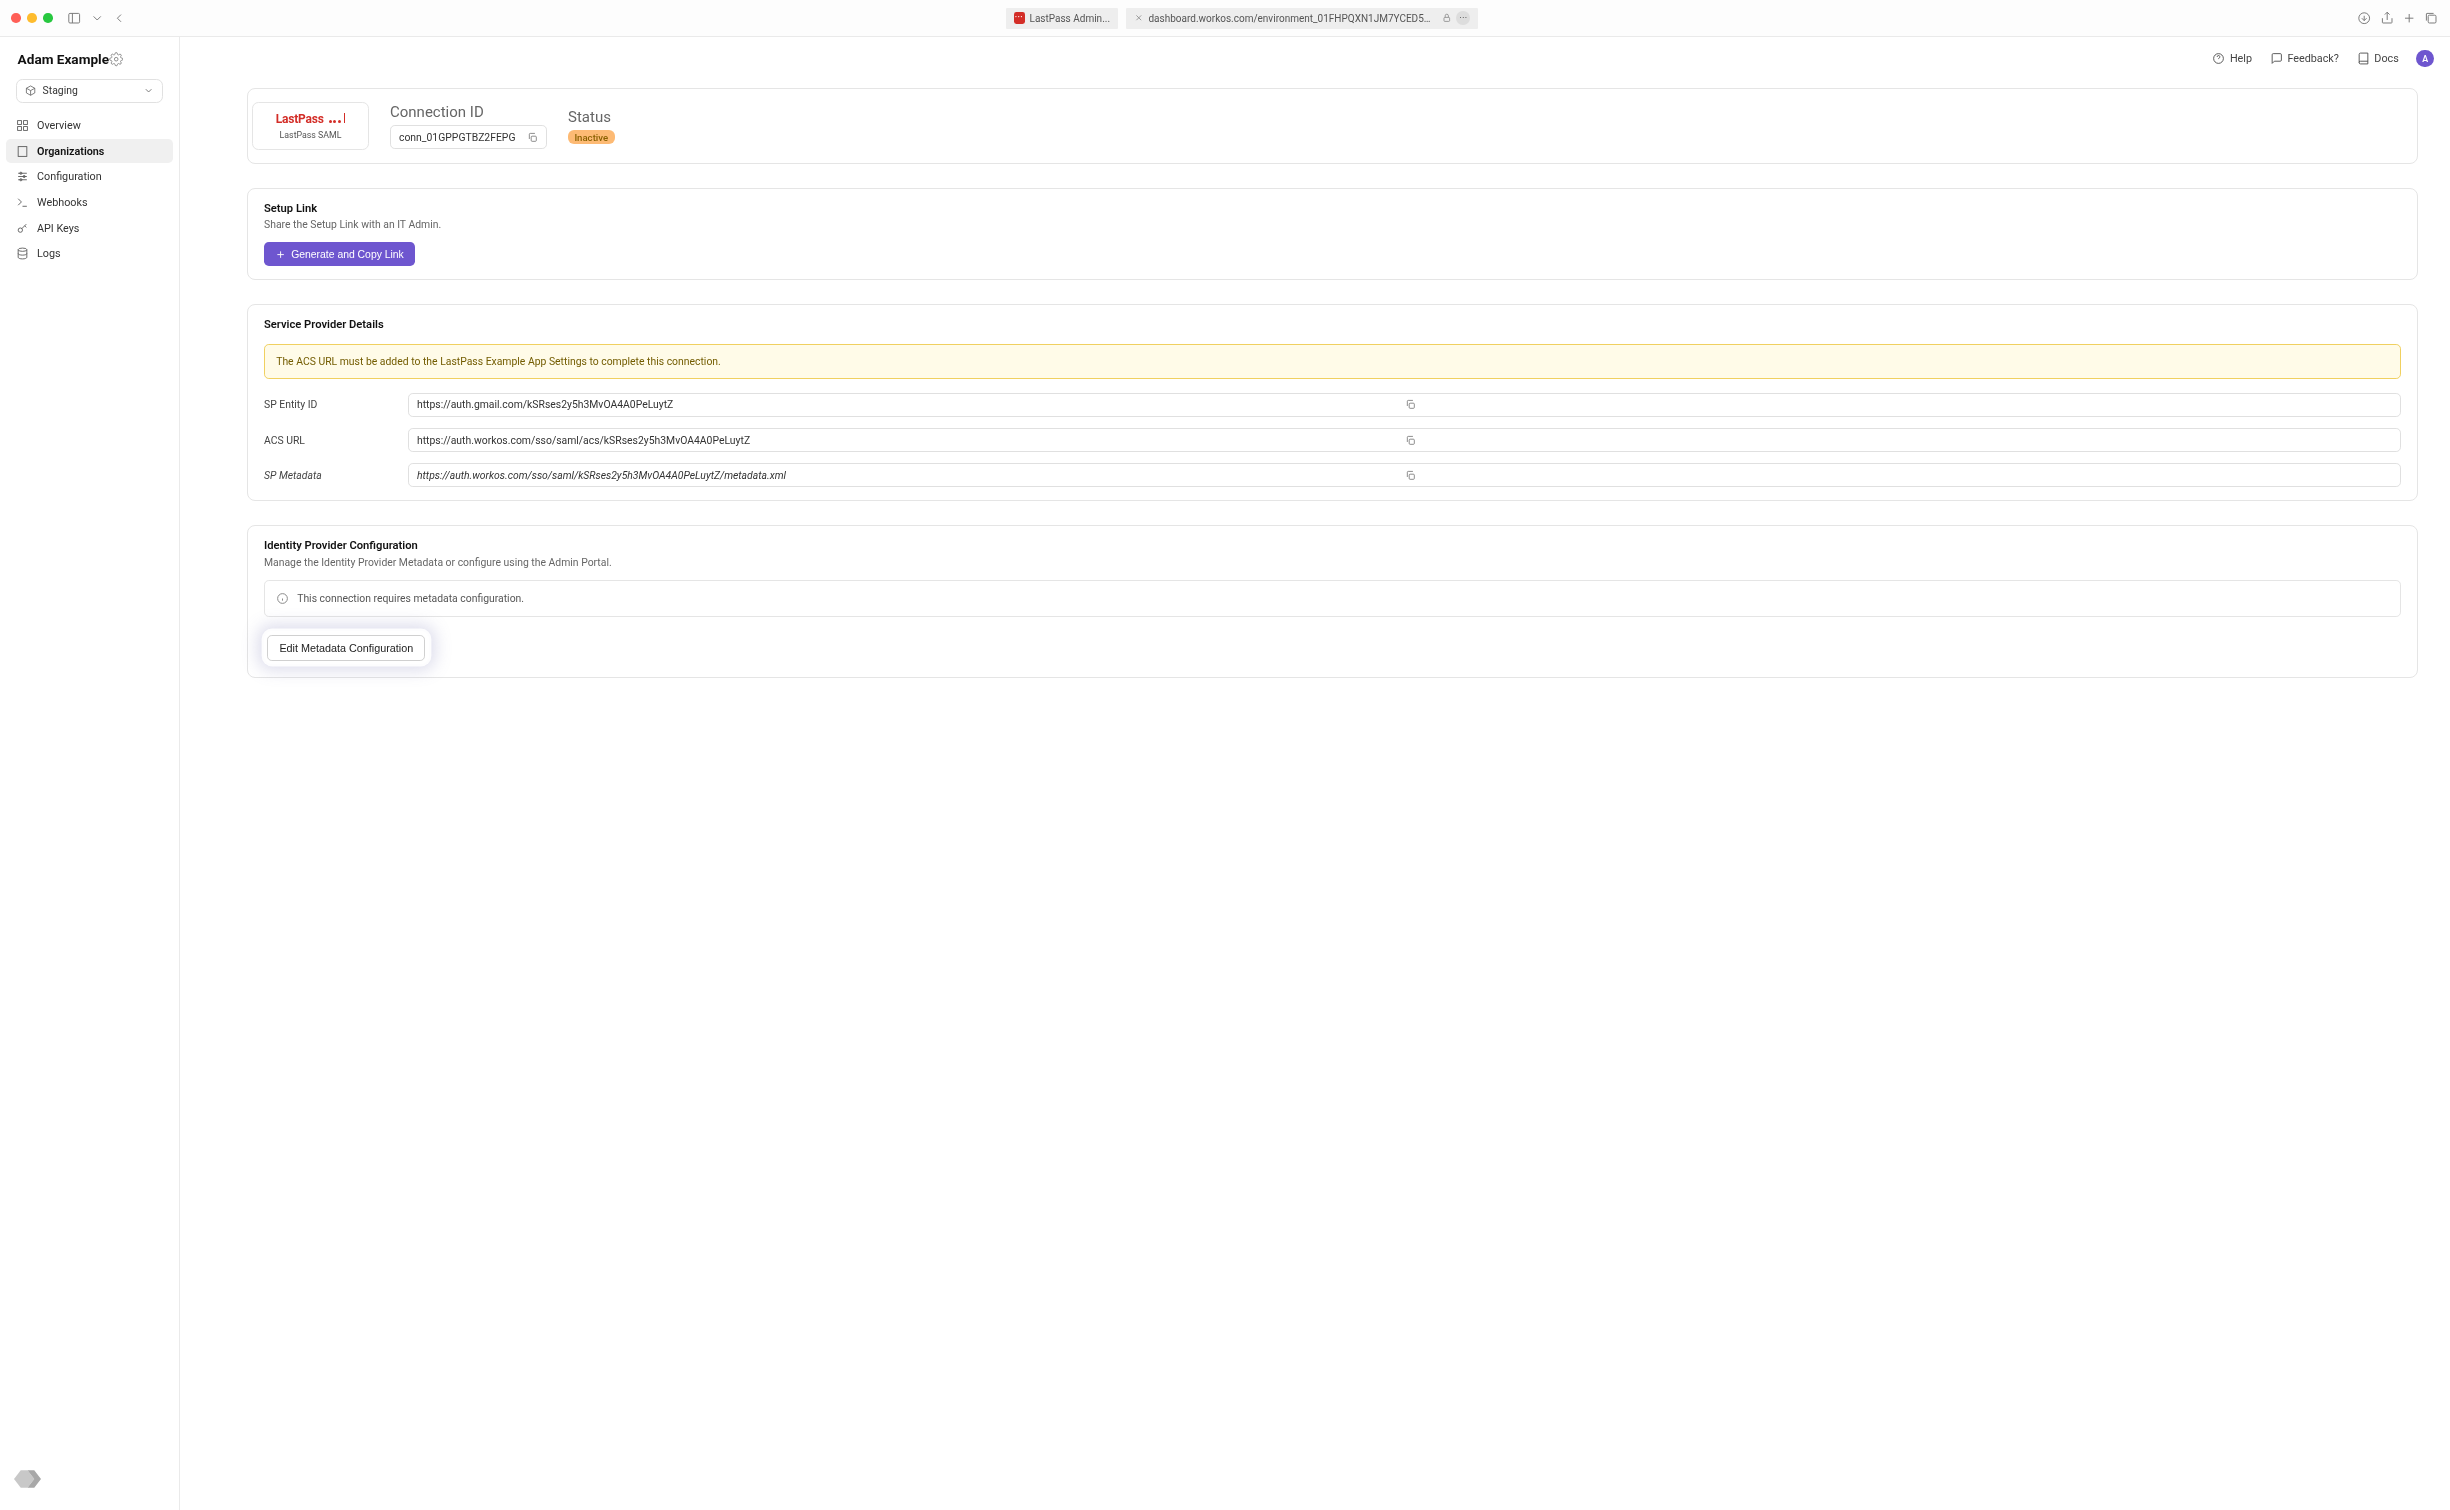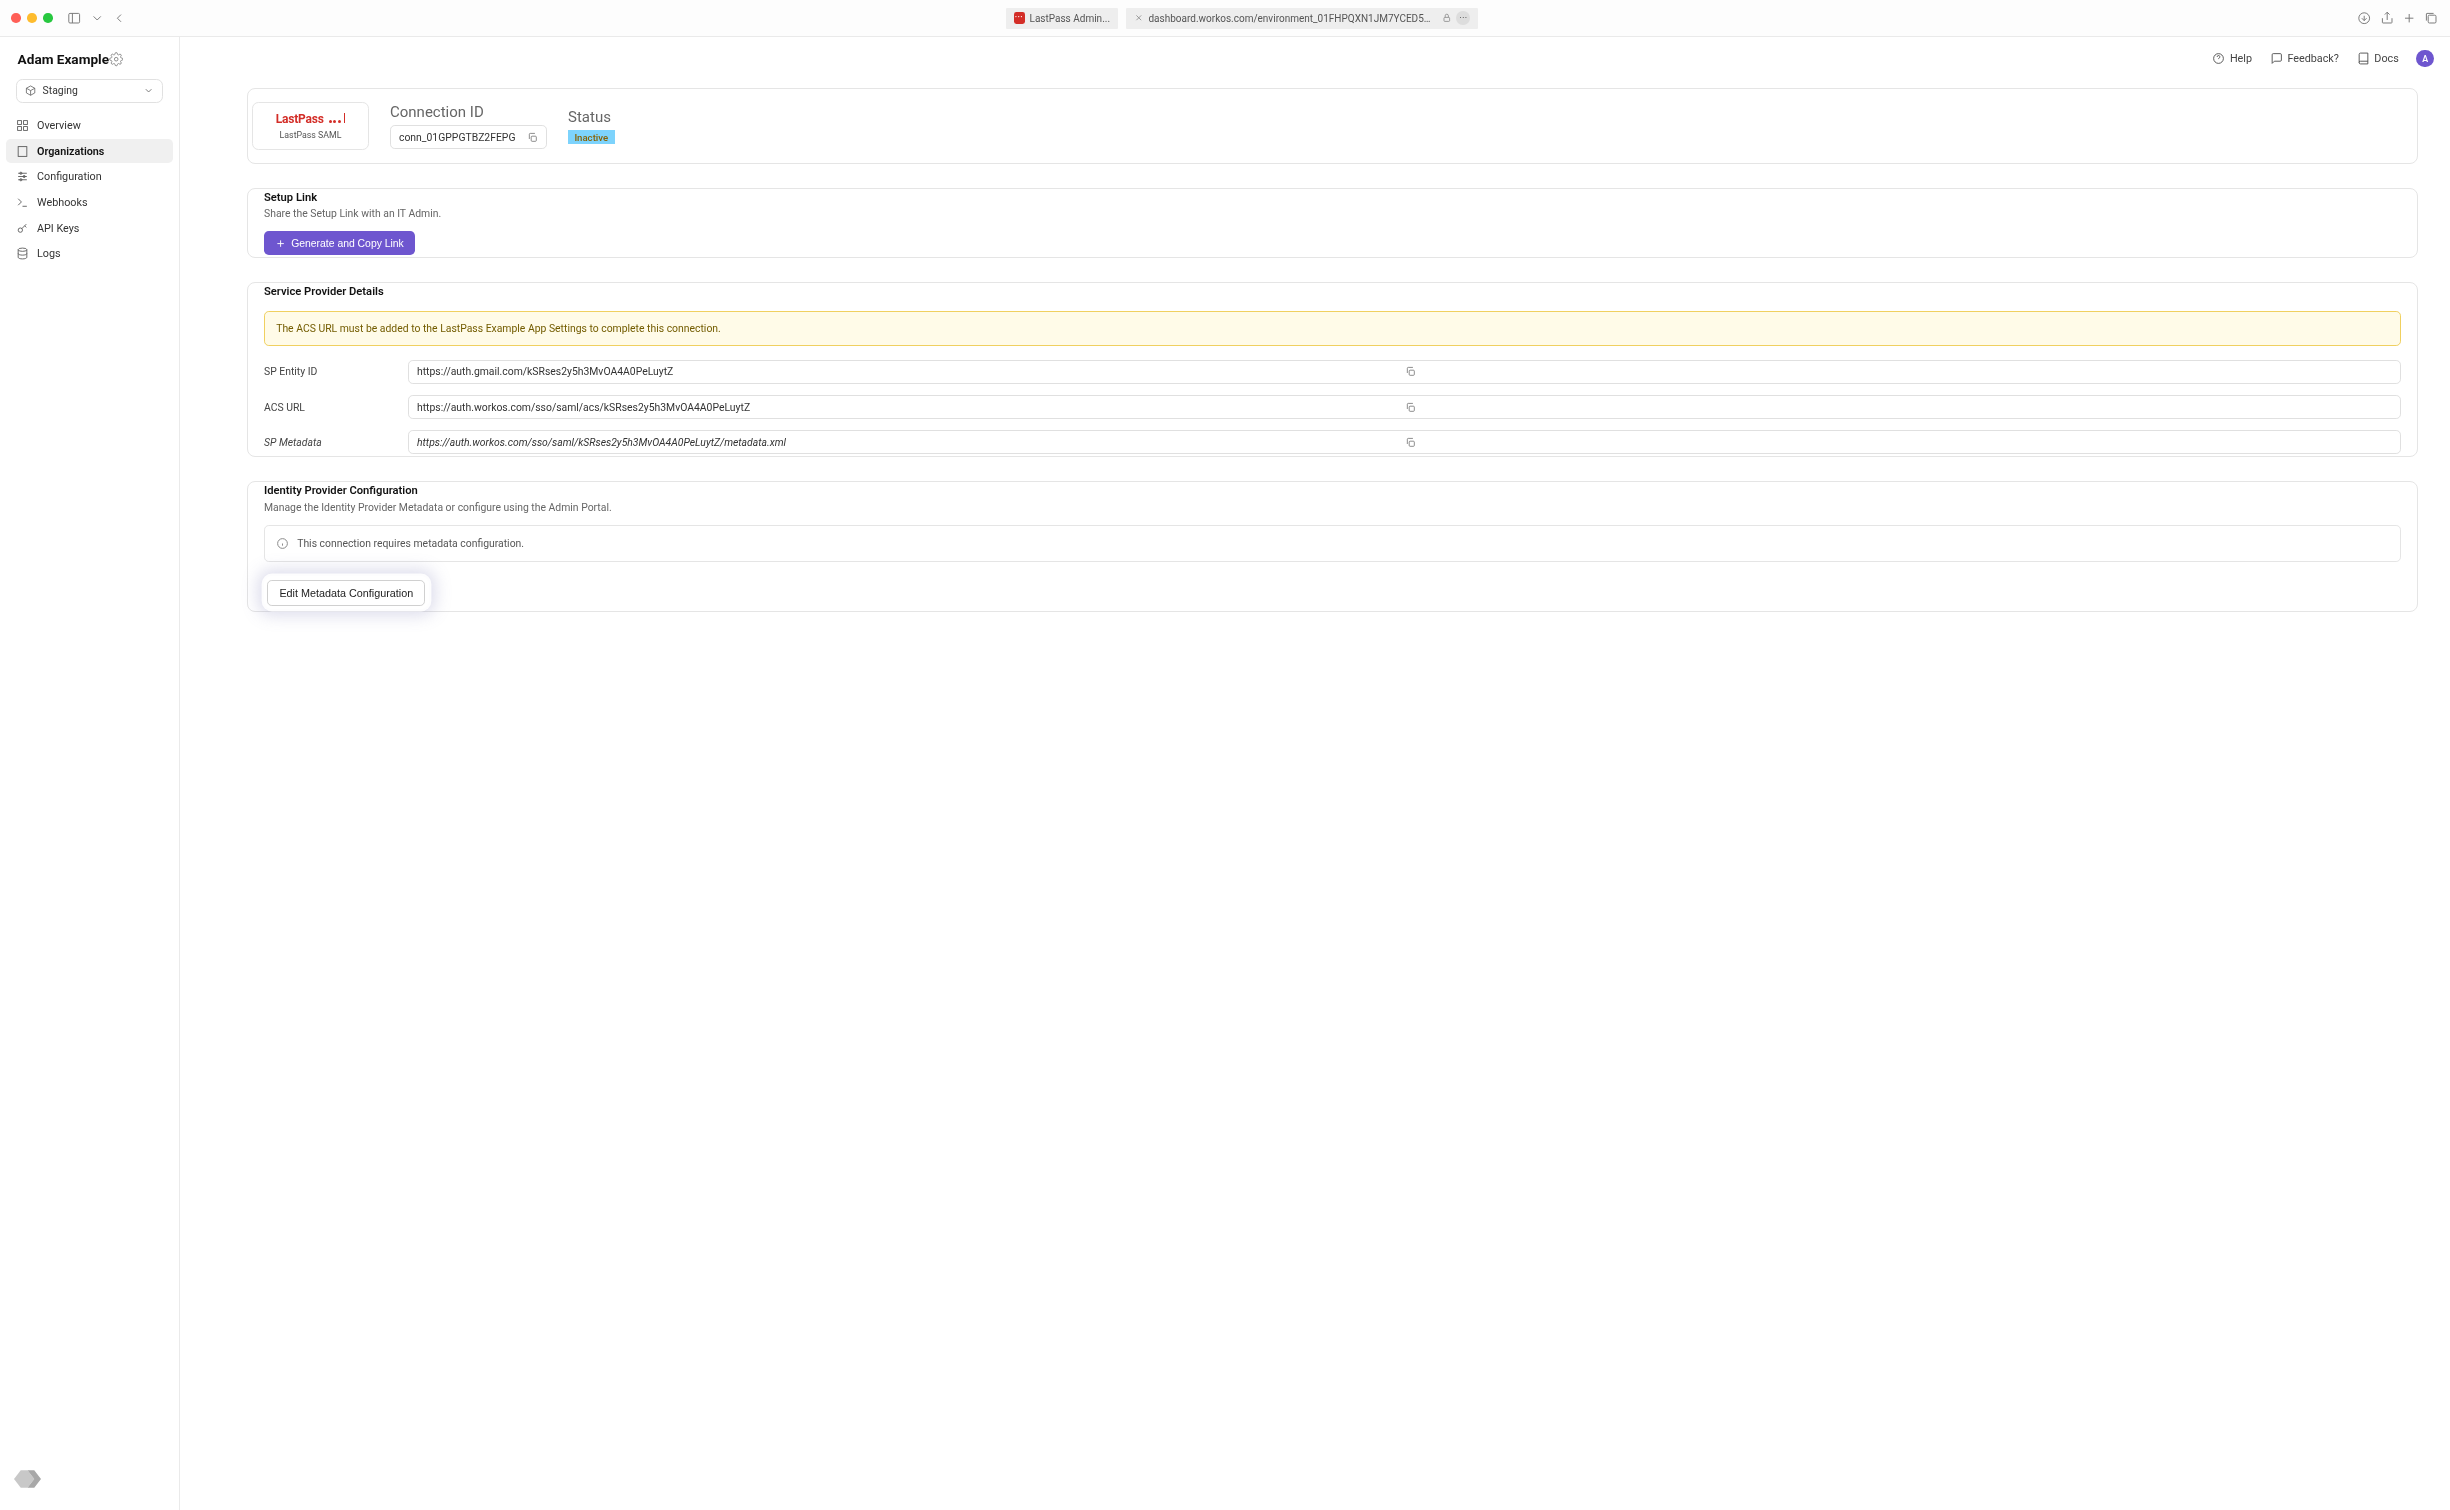--- a/index.html
+++ b/index.html
@@ -71,21 +71,21 @@
       gap: 17.6px; padding: 0 16px; border-bottom: 0;
     }
     .topbar a { display:flex; align-items:center; gap:4.8px; color:#444; font-size:10.8px; cursor:pointer; text-decoration:none; }
     .topbar a svg { width:13px; height:13px; stroke:currentColor; fill:none; stroke-width:1.6; }
     .avatar { width:17.6px; height:17.6px; border-radius:50%; background:#6e56cf; color:#fff; font-size:8.8px; display:flex; align-items:center; justify-content:center; font-weight:600; }
 
     .content { flex:1; overflow:auto; padding: 8px 32px 48px 67px; }
 
     .card {
       border:0.8px solid #e5e5e5; border-radius:8px; background:#fff;
-      margin-bottom: 24px; padding: 2px 16px;
+      margin-bottom: 24px; padding: 13px 16px;
     }
 
     
     .conn-card { display:flex; align-items:center; gap: 21px; padding:13px 4px; }
     .provider-tile {
       width:117px; height:48px; border:0.8px solid #e5e5e5; border-radius:6.4px;
       display:flex; flex-direction:column; align-items:center; justify-content:center; gap:3.2px;
     }
     .lp-logo { display:flex; align-items:center; gap:3.2px; }
     .lp-logo .word { font-weight:700; font-size:12px; color:#d32d27; letter-spacing:-0.2px; }
@@ -94,21 +94,21 @@
     .kv { display:flex; flex-direction:column; gap:4.8px; }
     .kv .label { font-size:15px; color:#666; }
     .id-field {
       border:0.8px solid #e0e0e0; border-radius:4.8px; height:24px;
       display:flex; align-items:center; padding:0 8px; gap:6.4px; font-size:10.4px; color:#333;
       background:#fff; width:157px;
     }
     .copy-icon { width:11.2px; height:11.2px; color:#666; margin-left:auto; cursor:pointer; }
     .copy-icon svg { width:11.2px; height:11.2px; stroke:currentColor; fill:none; stroke-width:1.6; }
     .status-badge {
-      background:#7dd3fc; color:#8a6100; border-radius:0; padding:1.6px 6.4px;
+      background:#fdba74; color:#8a6100; border-radius:6px; padding:1.6px 6.4px;
       font-size:9.6px; font-weight:500; display:inline-block; width:fit-content;
     }
 
     
     .card h3 { font-size:11.2px; font-weight:600; color:#111; margin-bottom:3.2px; }
     .card p.desc { font-size:10.4px; color:#666; margin-bottom:11.2px; }
     .btn-primary {
       background:#6e56cf; color:#fff; border:none; border-radius:4.8px;
       height:24px; padding:0 11.2px; font-size:10.4px; font-weight:500; cursor:pointer;
       display:inline-flex; align-items:center; gap:4.8px;

